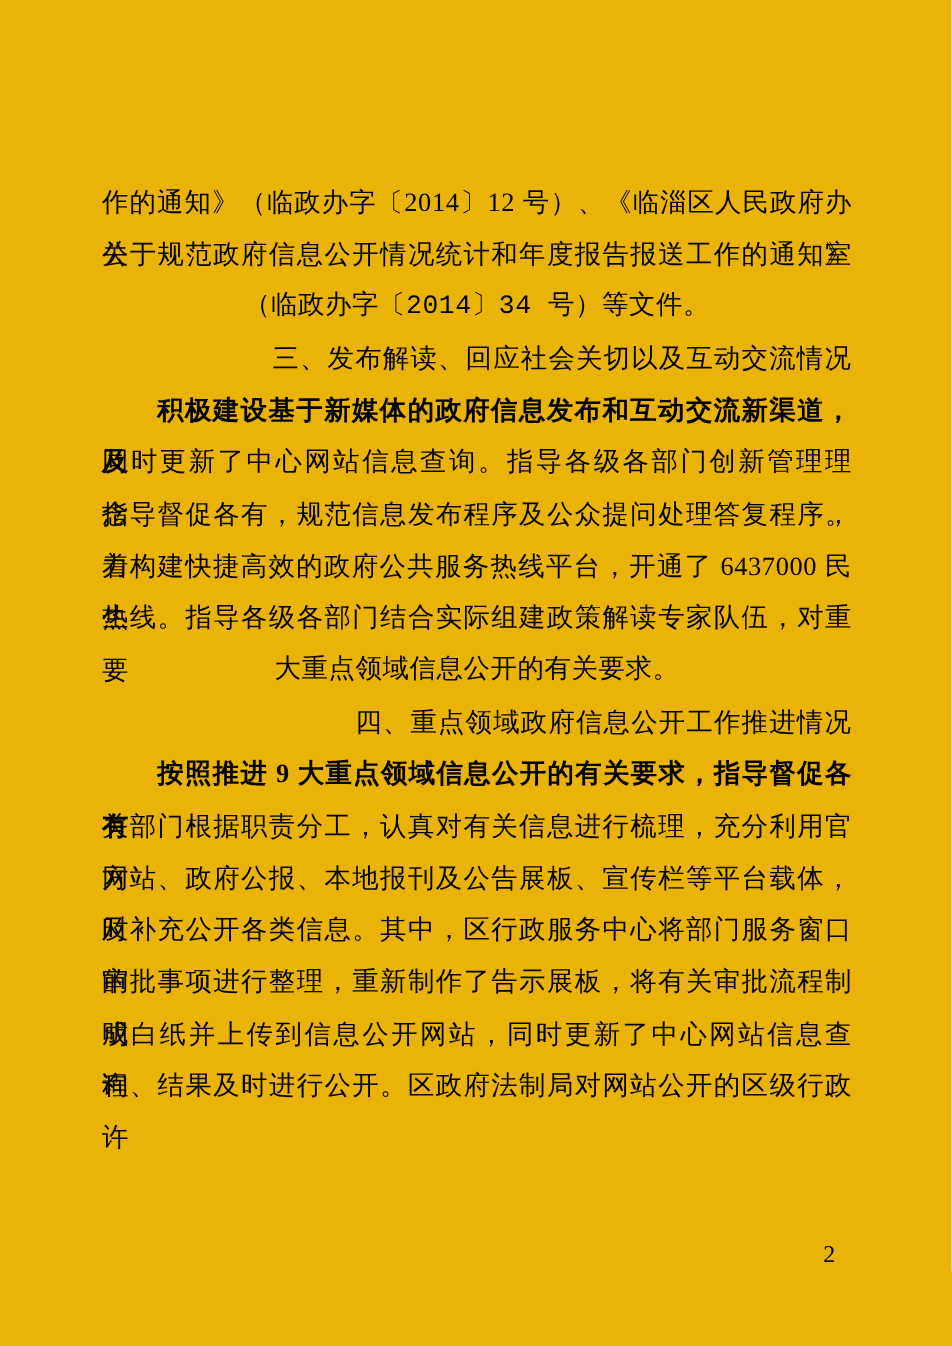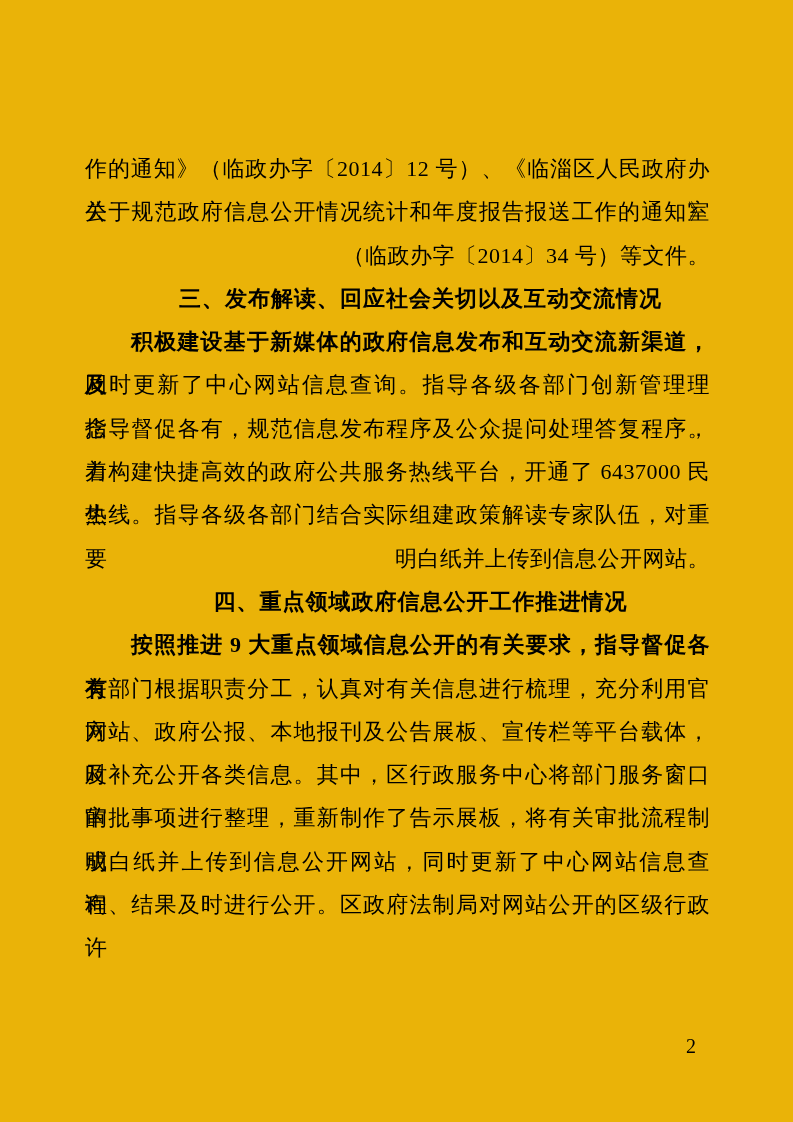--- a/index.html
+++ b/index.html
@@ -26,30 +26,31 @@
     height: 43.3px;
     line-height: 43.3px;
     letter-spacing: 0.5px;
   }
   .line.body-full {
     text-align: justify;
     text-align-last: justify;
     -moz-text-align-last: justify;
   }
   .line.body-end {
-    text-align: right;
+    text-align: center;
+    font-family: Liberation Mono, monospace;
   }
   .line.indent {
     text-indent: 46px;
     font-weight: bold;
   }
   .line.heading {
     font-family: "Liberation Sans", "DejaVu Sans", sans-serif;
-    font-weight: 700;
-    text-align: center;
+    font-weight: 400;
+    text-align: right;
     text-indent: 46px;
     letter-spacing: 1px;
   }
   .page-number {
     position: absolute;
     left: 686px;
     top: 1034px;
     font-size: 20px;
     line-height: 24px;
     font-family: "Liberation Serif", "DejaVu Serif", serif;
@@ -62,21 +63,21 @@
   <div class="text-block">
       <div class="line body-full">作的通知》（临政办字〔2014〕12 号）、《临淄区人民政府办公室</div>
       <div class="line body-full">关于规范政府信息公开情况统计和年度报告报送工作的通知》</div>
       <div class="line body-end">（临政办字〔2014〕34 号）等文件。</div>
       <div class="line heading">三、发布解读、回应社会关切以及互动交流情况</div>
       <div class="line body-full indent">积极建设基于新媒体的政府信息发布和互动交流新渠道，及</div>
       <div class="line body-full">同时更新了中心网站信息查询。指导各级各部门创新管理理念，</div>
       <div class="line body-full">指导督促各有，规范信息发布程序及公众提问处理答复程序。着</div>
       <div class="line body-full">力构建快捷高效的政府公共服务热线平台，开通了 6437000 民生</div>
       <div class="line body-full">热线。指导各级各部门结合实际组建政策解读专家队伍，对重要</div>
-      <div class="line body-end">明白纸并上传到信息公开网站。</div>
+      <div class="line body-end">大重点领域信息公开的有关要求。</div>
       <div class="line heading">四、重点领域政府信息公开工作推进情况</div>
       <div class="line body-full indent">按照推进 9 大重点领域信息公开的有关要求，指导督促各有</div>
       <div class="line body-full">关部门根据职责分工，认真对有关信息进行梳理，充分利用官方</div>
       <div class="line body-full">网站、政府公报、本地报刊及公告展板、宣传栏等平台载体，及</div>
       <div class="line body-full">时补充公开各类信息。其中，区行政服务中心将部门服务窗口的</div>
       <div class="line body-full">审批事项进行整理，重新制作了告示展板，将有关审批流程制成</div>
       <div class="line body-full">明白纸并上传到信息公开网站，同时更新了中心网站信息查询、</div>
       <div class="line body-full">程、结果及时进行公开。区政府法制局对网站公开的区级行政许</div>
     </div>
   <div class="page-number">2</div>

